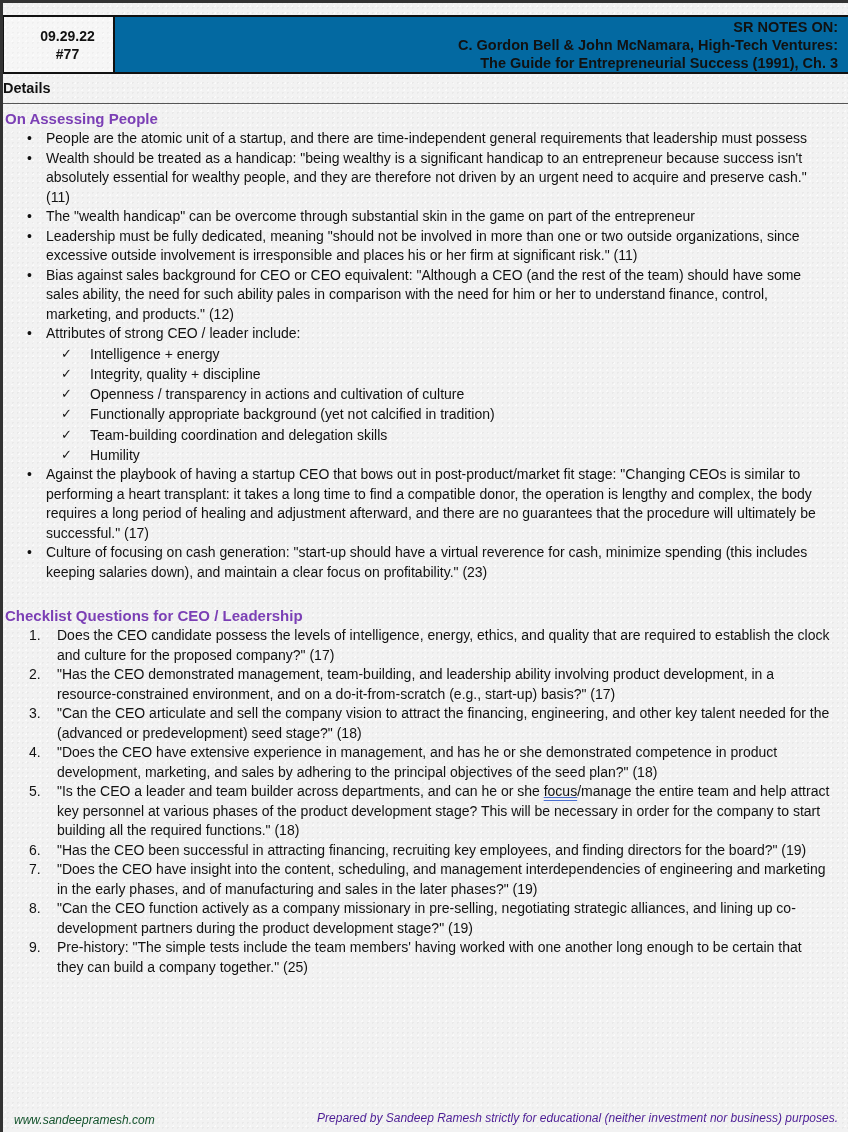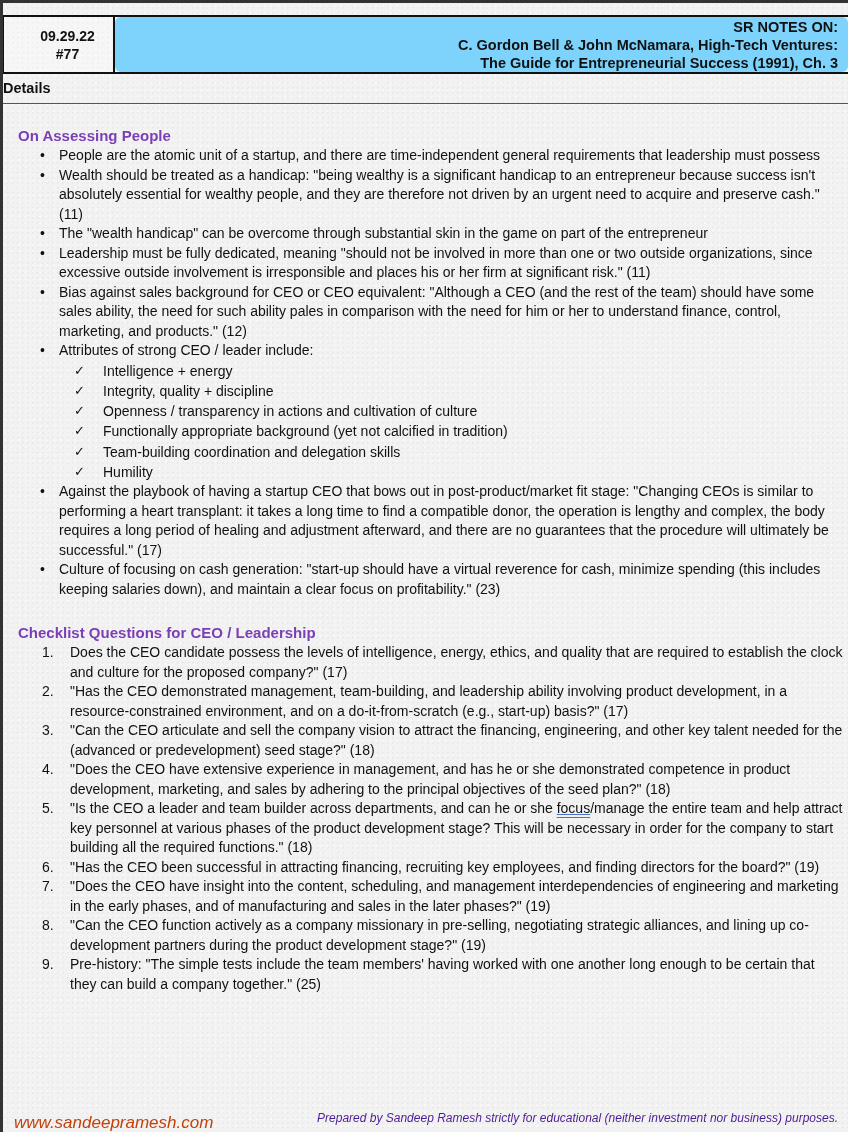--- a/index.html
+++ b/index.html
@@ -11,36 +11,36 @@
         radial-gradient(rgba(255,255,255,0.6) 1px, transparent 1px);
       background-size:5px 5px, 7px 7px;
       background-position:0 0, 2px 3px;
       font-family:"Liberation Sans", sans-serif;
       color:#111;
     }
     .frame-left { position:absolute; left:0; top:0; width:3px; height:1132px; background:#333; }
     .frame-top { position:absolute; left:0; top:0; width:848px; height:3px; background:#333; }
     .header { position:absolute; left:3px; top:15px; width:845px; height:59px; border-top:2px solid #111; border-bottom:2px solid #111; display:flex; box-sizing:border-box; }
     .datebox { width:91px; border-right:2px solid #111; border-left:1px solid #111; display:flex; flex-direction:column; align-items:center; justify-content:center; font-weight:bold; font-size:14px; line-height:18px; background:rgba(255,255,255,0.3);padding-left:18px; }
-    .titlebox { flex:1; background:#7dd3fc; text-align:right; padding-right:10px; font-weight:bold; font-size:14.5px; line-height:18px; display:flex; flex-direction:column; justify-content:center;border-radius:6px; }
+    .titlebox { flex:1; background:#0369a1; text-align:right; padding-right:10px; font-weight:bold; font-size:14.5px; line-height:18px; display:flex; flex-direction:column; justify-content:center; }
     .details-bar { position:absolute; left:3px; top:74px; width:845px; height:30px; border-bottom:1px solid #555; text-align:left; font-weight:bold; font-size:14.5px; line-height:28px; box-sizing:border-box; }
-    .content { position:absolute; left:18px; top:108px; width:826px; font-size:14px; line-height:19.5px;margin-top:17px; }
+    .content { position:absolute; left:5px; top:108px; width:826px; font-size:14px; line-height:19.5px; }
     .section-title { color:#7b3fb5; font-weight:bold; font-size:15px; line-height:21px; }
     ul.bullets { list-style:none; margin:0; padding:0; }
     ul.bullets > li { position:relative; padding-left:41px; }
     ul.bullets > li .bullet { position:absolute; left:22px; top:0; }
     ul.checks { list-style:none; margin:0; padding:0; }
     ul.checks li { position:relative; padding-left:85px; line-height:20.3px; }
     ul.checks li .check { position:absolute; left:56px; top:0; font-size:13px; }
     .gap { height:23px; }
     ol.numbered { list-style:none; margin:0; padding:0; }
     ol.numbered li { position:relative; padding-left:52px; }
     ol.numbered li .num { position:absolute; left:24px; top:0; }
     .underline-blue { text-decoration:underline; text-decoration-color:#4a6fd0; text-decoration-style:double; }
-    .footer-left { position:absolute; left:14px; top:1113px; font-size:17px; color:#c2410c; font-style:italic; }
+    .footer-left { position:absolute; left:14px; top:1113px; font-size:12px; color:#14532d; font-style:italic; }
     .footer-right { position:absolute; right:10px; top:1111px; font-size:12px; font-style:italic; color:#4c1d95; }
   </style>
 </head>
 <body>
 
 <div class="frame-top"></div>
 <div class="frame-left"></div>
 
 <div class="header">
   <div class="datebox">

